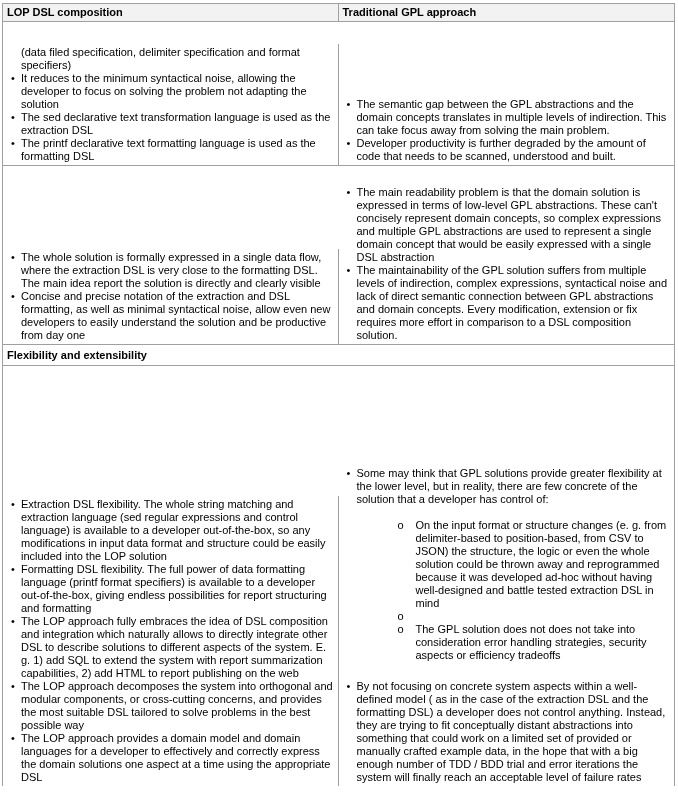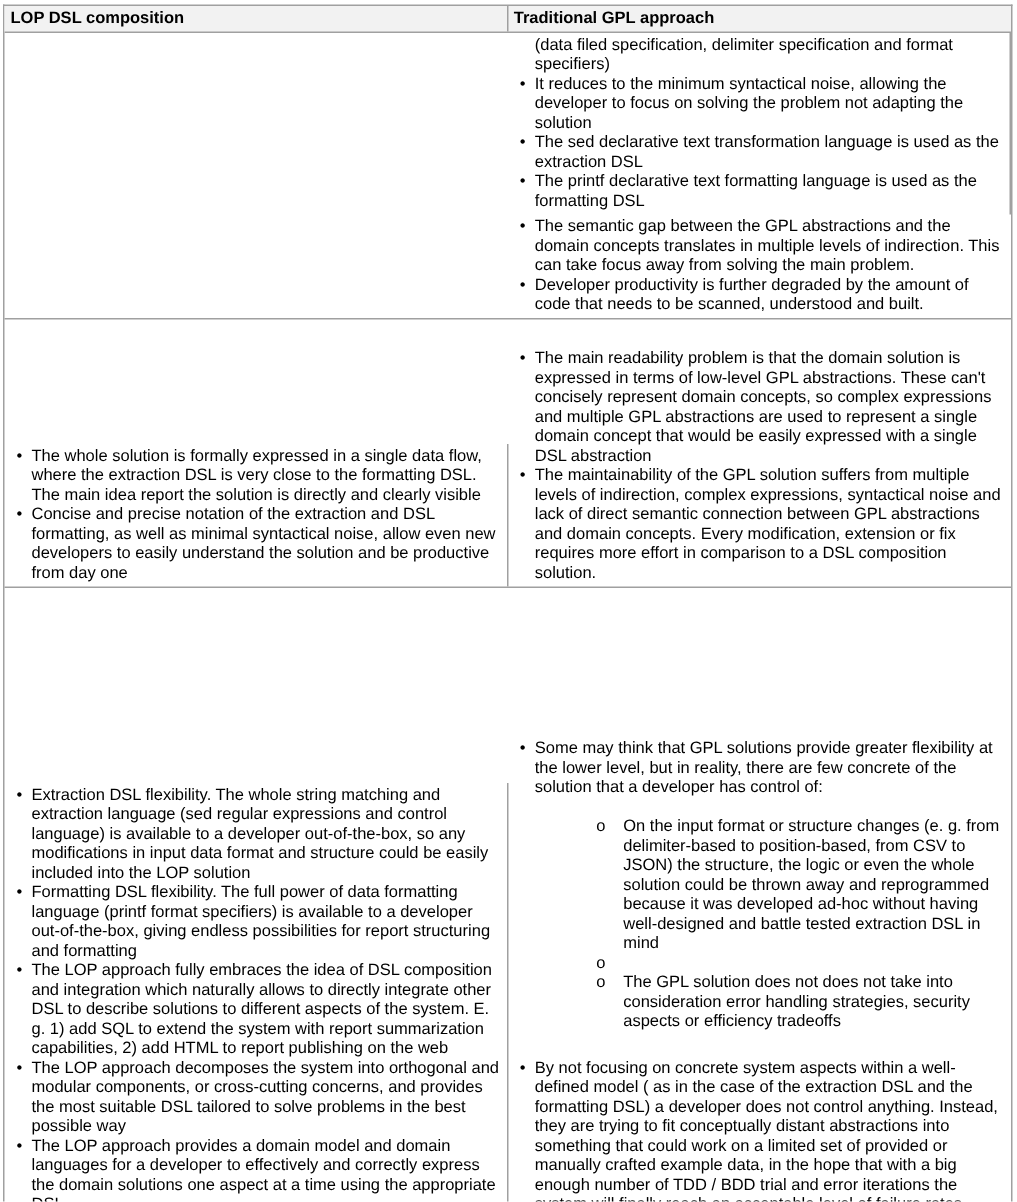--- a/index.html
+++ b/index.html
@@ -34,21 +34,21 @@
     border-bottom: 1px solid #a0a0a0;
     font-weight: bold;
   }
   .header-row .cell { padding: 2px 4px; }
   .title-row {
     border-bottom: 1px solid #a0a0a0;
     font-weight: bold;
     padding: 4px 4px 3px 4px;
   }
   .body-row { border-bottom: 1px solid #a0a0a0; }
-  .body-row.r1 { min-height: 143px; flex-direction: column; }
+  .body-row.r1 { min-height: 143px; }
   .body-row.r2 { min-height: 178px; }
   .body-row.r3 { min-height: 420px; border-bottom: none; }
   .li { display: flex; }
   .li .mk {
     flex: none;
     width: 10px;
     margin-left: 8px;
     text-align: left;
   }
   .li.sub .mk {
@@ -121,20 +121,23 @@
         <span class="mk">•</span>
         <span class="tx">The main readability problem is that the domain solution is expressed in terms of low-level GPL abstractions. These can't concisely represent domain concepts, so complex expressions and multiple GPL abstractions are used to represent a single domain concept that would be easily expressed with a single DSL abstraction</span>
       </div>
       <div class="li">
         <span class="mk">•</span>
         <span class="tx">The maintainability of the GPL solution suffers from multiple levels of indirection, complex expressions, syntactical noise and lack of direct semantic connection between GPL abstractions and domain concepts. Every modification, extension or fix requires more effort in comparison to a DSL composition solution.</span>
       </div>
     </div>
   </div>
 
+  <div class="title-row">
+    <span>Flexibility and extensibility</span>
+  </div>
 
   <div class="row body-row r3">
     <div class="cell lcol">
       <div class="li">
         <span class="mk">•</span>
         <span class="tx">Extraction DSL flexibility. The whole string matching and extraction language (sed regular expressions and control language) is available to a developer out-of-the-box, so any modifications in input data format and structure could be easily included into the LOP solution</span>
       </div>
       <div class="li">
         <span class="mk">•</span>
         <span class="tx">Formatting DSL flexibility. The full power of data formatting language (printf format specifiers) is available to a developer out-of-the-box, giving endless possibilities for report structuring and formatting</span>

